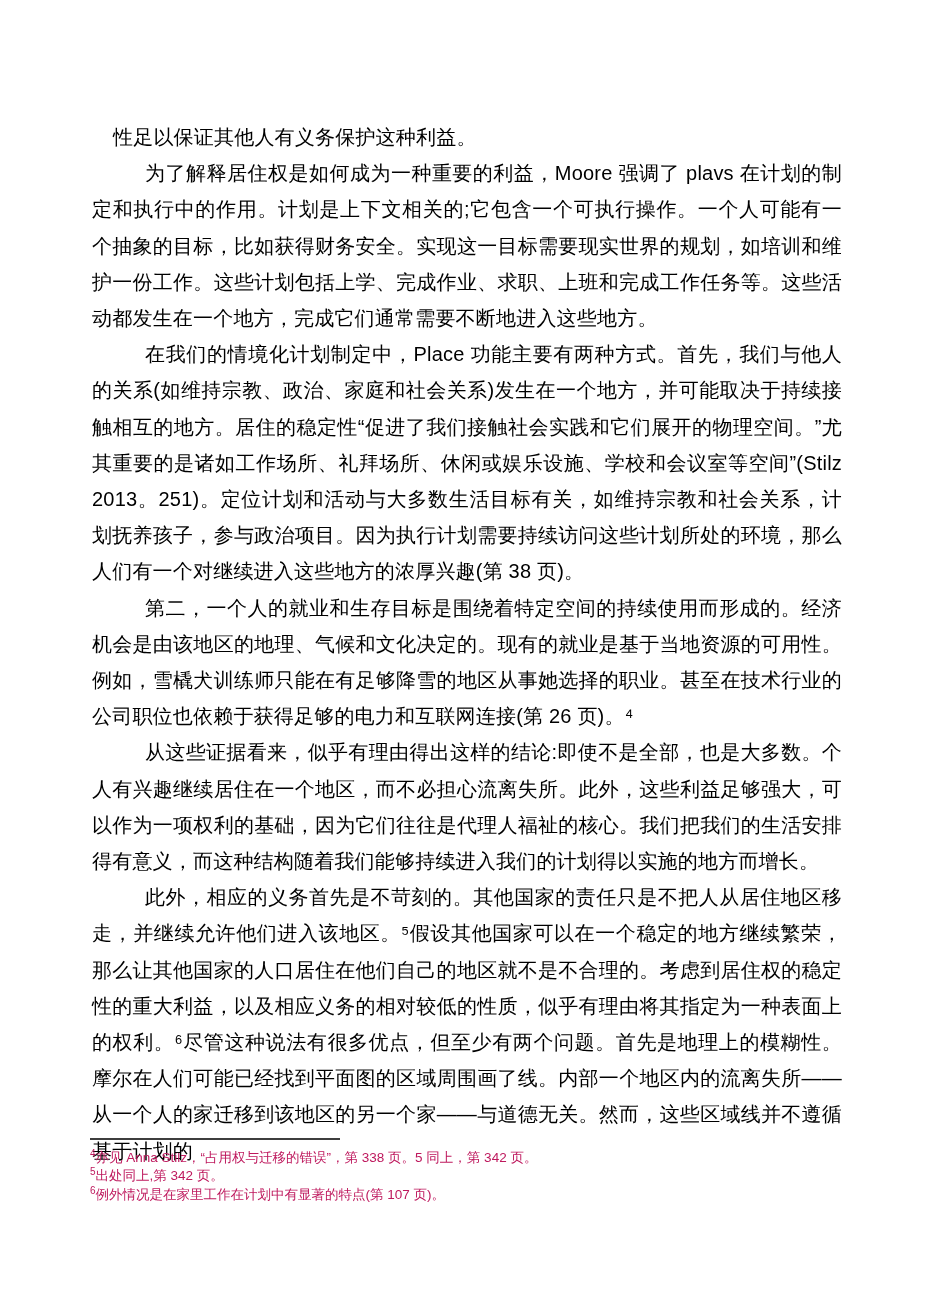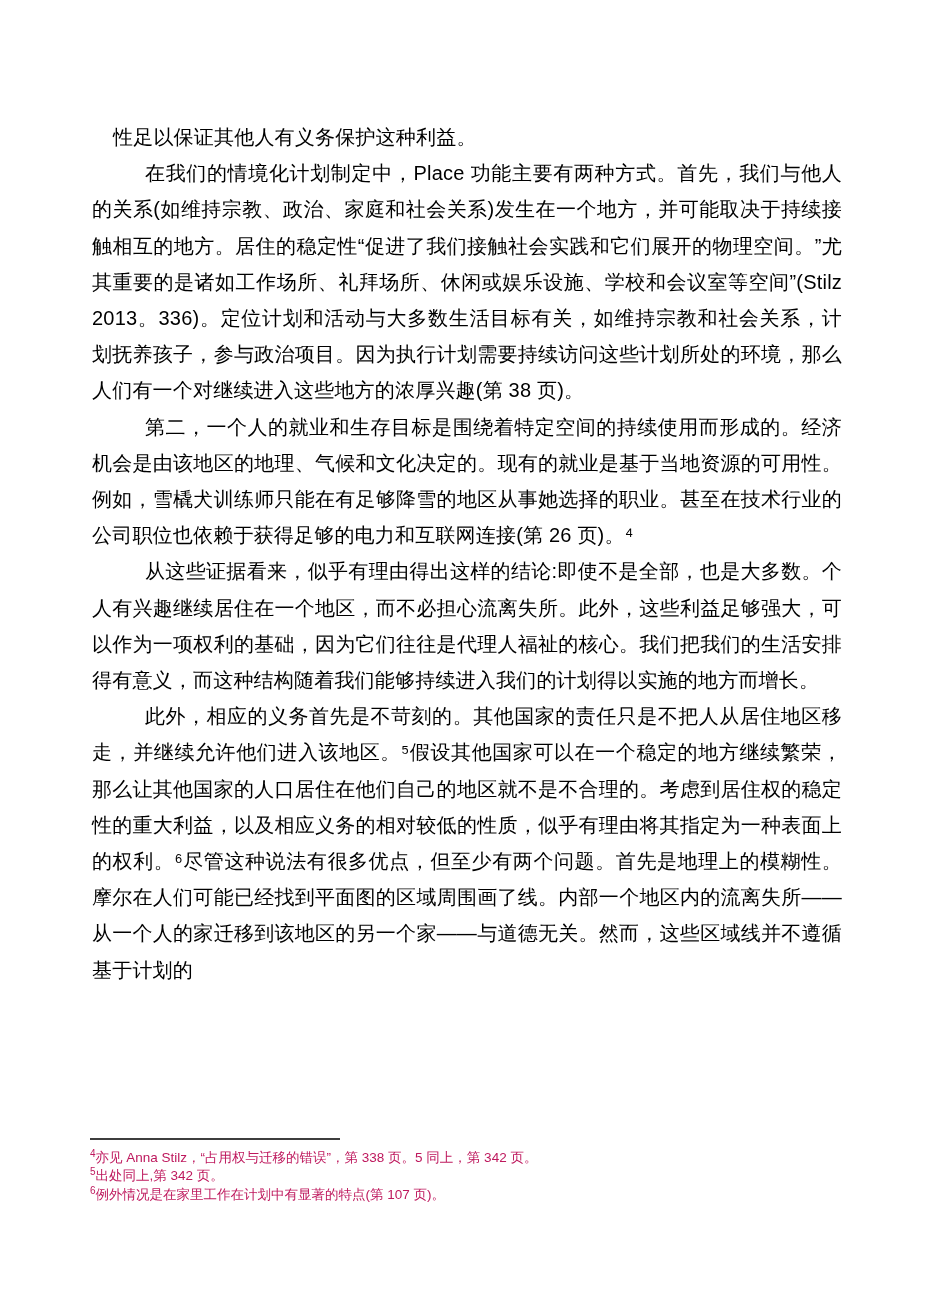--- a/index.html
+++ b/index.html
@@ -67,21 +67,22 @@
     vertical-align: super;
   }
 </style>
 </head>
 <body>
 
 <div class="page">
 
   <div class="body-text">
     <p class="para-cont">性足以保证其他人有义务保护这种利益。</p>
-    <p class="para-ind">在我们的情境化计划制定中，Place 功能主要有两种方式。首先，我们与他人的关系(如维持宗教、政治、家庭和社会关系)发生在一个地方，并可能取决于持续接触相互的地方。居住的稳定性“促进了我们接触社会实践和它们展开的物理空间。”尤其重要的是诸如工作场所、礼拜场所、休闲或娱乐设施、学校和会议室等空间”(Stilz 2013。336)。定位计划和活动与大多数生活目标有关，如维持宗教和社会关系，计划抚养孩子，参与政治项目。因为执行计划需要持续访问这些计划所处的环境，那么人们有一个对继续进入这些地方的浓厚兴趣(第 38 页)。</p>
+    <p class="para-ind">为了解释居住权是如何成为一种重要的利益，Moore 强调了 plavs 在计划的制定和执行中的作用。计划是上下文相关的;它包含一个可执行操作。一个人可能有一个抽象的目标，比如获得财务安全。实现这一目标需要现实世界的规划，如培训和维护一份工作。这些计划包括上学、完成作业、求职、上班和完成工作任务等。这些活动都发生在一个地方，完成它们通常需要不断地进入这些地方。</p>
+    <p class="para-ind">在我们的情境化计划制定中，Place 功能主要有两种方式。首先，我们与他人的关系(如维持宗教、政治、家庭和社会关系)发生在一个地方，并可能取决于持续接触相互的地方。居住的稳定性“促进了我们接触社会实践和它们展开的物理空间。”尤其重要的是诸如工作场所、礼拜场所、休闲或娱乐设施、学校和会议室等空间”(Stilz 2013。251)。定位计划和活动与大多数生活目标有关，如维持宗教和社会关系，计划抚养孩子，参与政治项目。因为执行计划需要持续访问这些计划所处的环境，那么人们有一个对继续进入这些地方的浓厚兴趣(第 38 页)。</p>
     <p class="para-ind">第二，一个人的就业和生存目标是围绕着特定空间的持续使用而形成的。经济机会是由该地区的地理、气候和文化决定的。现有的就业是基于当地资源的可用性。例如，雪橇犬训练师只能在有足够降雪的地区从事她选择的职业。甚至在技术行业的公司职位也依赖于获得足够的电力和互联网连接(第 26 页)。⁴</p>
     <p class="para-ind">从这些证据看来，似乎有理由得出这样的结论:即使不是全部，也是大多数。个人有兴趣继续居住在一个地区，而不必担心流离失所。此外，这些利益足够强大，可以作为一项权利的基础，因为它们往往是代理人福祉的核心。我们把我们的生活安排得有意义，而这种结构随着我们能够持续进入我们的计划得以实施的地方而增长。</p>
     <p class="para-ind">此外，相应的义务首先是不苛刻的。其他国家的责任只是不把人从居住地区移走，并继续允许他们进入该地区。⁵假设其他国家可以在一个稳定的地方继续繁荣，那么让其他国家的人口居住在他们自己的地区就不是不合理的。考虑到居住权的稳定性的重大利益，以及相应义务的相对较低的性质，似乎有理由将其指定为一种表面上的权利。⁶尽管这种说法有很多优点，但至少有两个问题。首先是地理上的模糊性。摩尔在人们可能已经找到平面图的区域周围画了线。内部一个地区内的流离失所——从一个人的家迁移到该地区的另一个家——与道德无关。然而，这些区域线并不遵循基于计划的</p>
   </div>
 
   <div class="footnotes">
     <div class="fn-sep"></div>
     <div class="fn">
       <sup>4</sup><span>亦见 Anna Stilz，“占用权与迁移的错误”，第 338 页。5 同上，第 342 页。</span>
     </div>

